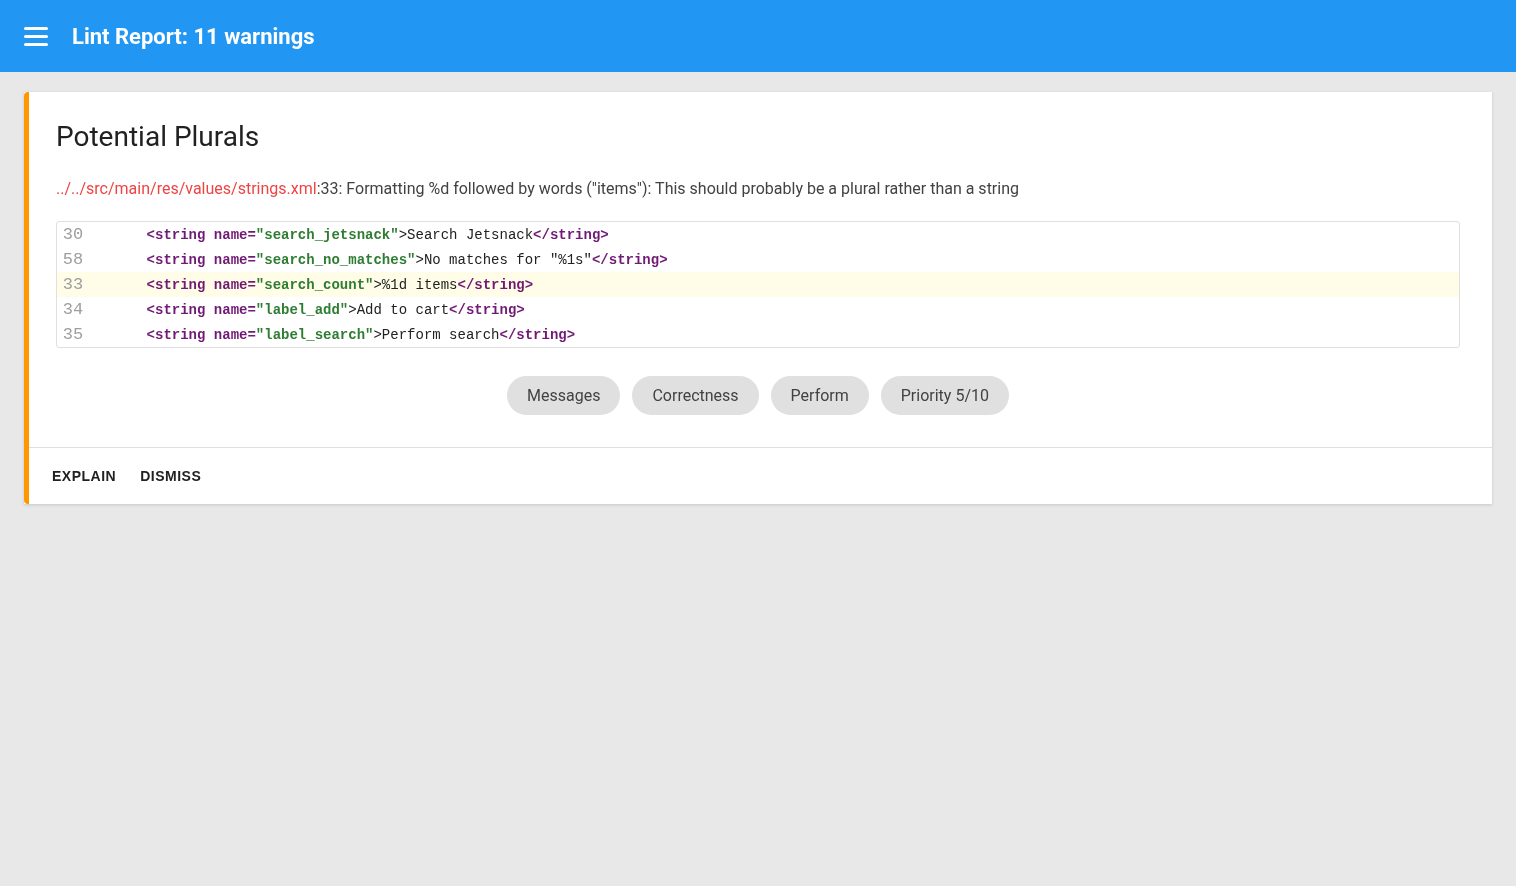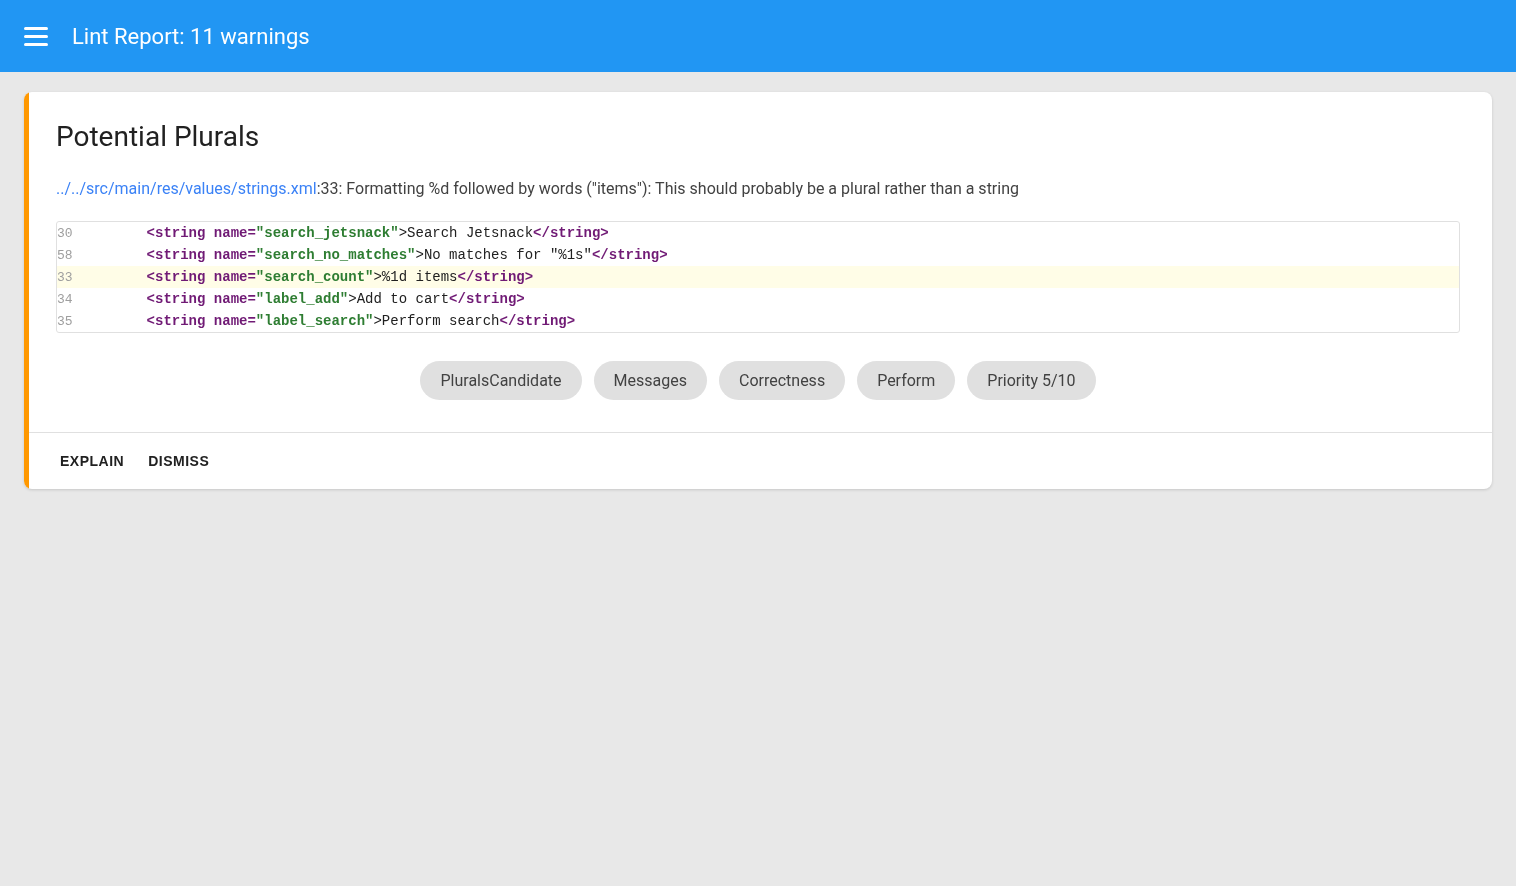--- a/index.html
+++ b/index.html
@@ -27,32 +27,32 @@
     .header-menu-icon span {
       display: block;
       width: 24px;
       height: 3px;
       background: white;
       border-radius: 2px;
     }
     .header-title {
       color: white;
       font-size: 22px;
-      font-weight: 400;
+      font-weight: 700;
     }
 
     
     .content {
       padding: 20px 24px;
     }
 
     
     .card {
       background: white;
-      border-radius: 8px;
+      border-radius: 0;
       box-shadow: 0 1px 3px rgba(0,0,0,0.15);
       overflow: hidden;
     }
 
     .card-body {
       padding: 28px 32px 24px;
     }
 
     .card-title {
       font-size: 28px;
@@ -62,21 +62,21 @@
     }
 
     
     .issue-description {
       font-size: 16px;
       color: #424242;
       line-height: 1.5;
       margin-bottom: 20px;
     }
     .issue-link {
-      color: #3b82f6;
+      color: #ef4444;
       text-decoration: none;
     }
 
     
     .code-block {
       border: 1px solid #e0e0e0;
       border-radius: 3px;
       font-family: 'Courier New', Courier, monospace;
       font-size: 14px;
       margin-bottom: 28px;
@@ -85,24 +85,24 @@
     .code-line {
       display: flex;
       align-items: center;
       padding: 3px 0;
     }
     .code-line.highlighted {
       background: #fffde7;
     }
     .line-number {
       min-width: 48px;
-      text-align: left;
+      text-align: center;
       padding-right: 16px;
       color: #9e9e9e;
-      font-size: 13px;
+      font-size: 17px;
       user-select: none;
     }
     .line-content {
       color: #212121;
       white-space: pre;
       padding: 0 8px;
     }
     .kw-blue { color: #701a75; font-weight: bold; }
     .kw-green { color: #2E7D32; font-weight: bold; }
 
@@ -127,21 +127,21 @@
     .divider {
       height: 1px;
       background: #e0e0e0;
       margin: 0;
     }
 
     
     .card-footer {
       display: flex;
       align-items: flex-start;
-      padding: 16px 36px;
+      padding: 16px 28px;
       gap: 24px;
     }
     .footer-btn {
       background: none;
       border: none;
       font-size: 14px;
       font-weight: 700;
       color: #212121;
       cursor: pointer;
       letter-spacing: 0.5px;
@@ -208,21 +208,20 @@
           <span class="line-content">    <span class="kw-blue">&lt;string</span> <span class="kw-blue">name=</span><span class="kw-green">"label_add"</span>&gt;Add to cart<span class="kw-blue">&lt;/string&gt;</span></span>
         </div>
 
         <div class="code-line">
           <span class="line-number">35</span>
           <span class="line-content">    <span class="kw-blue">&lt;string</span> <span class="kw-blue">name=</span><span class="kw-green">"label_search"</span>&gt;Perform search<span class="kw-blue">&lt;/string&gt;</span></span>
         </div>
       </div>
 
       <div class="tags-row">
-        <span class="tag">PluralsCandidate</span>
         <span class="tag">Messages</span>
         <span class="tag">Correctness</span>
         <span class="tag">Perform</span>
         <span class="tag">Priority 5/10</span>
       </div>
 
     </div>
 
     <div class="divider"></div>
 

